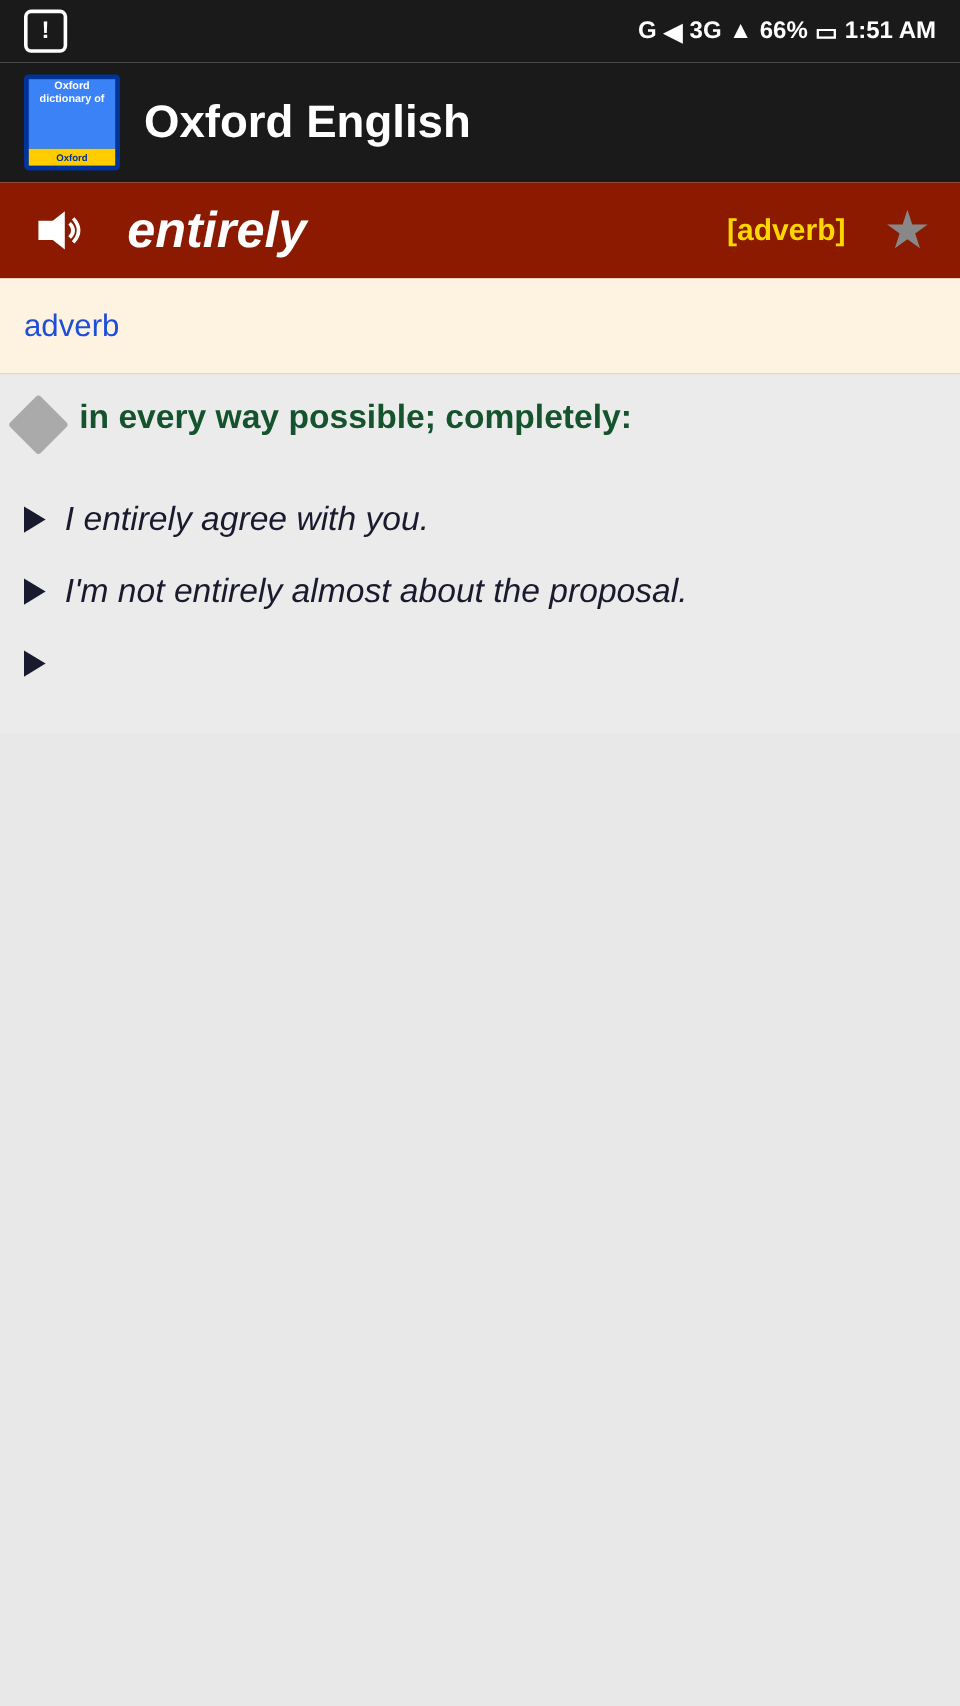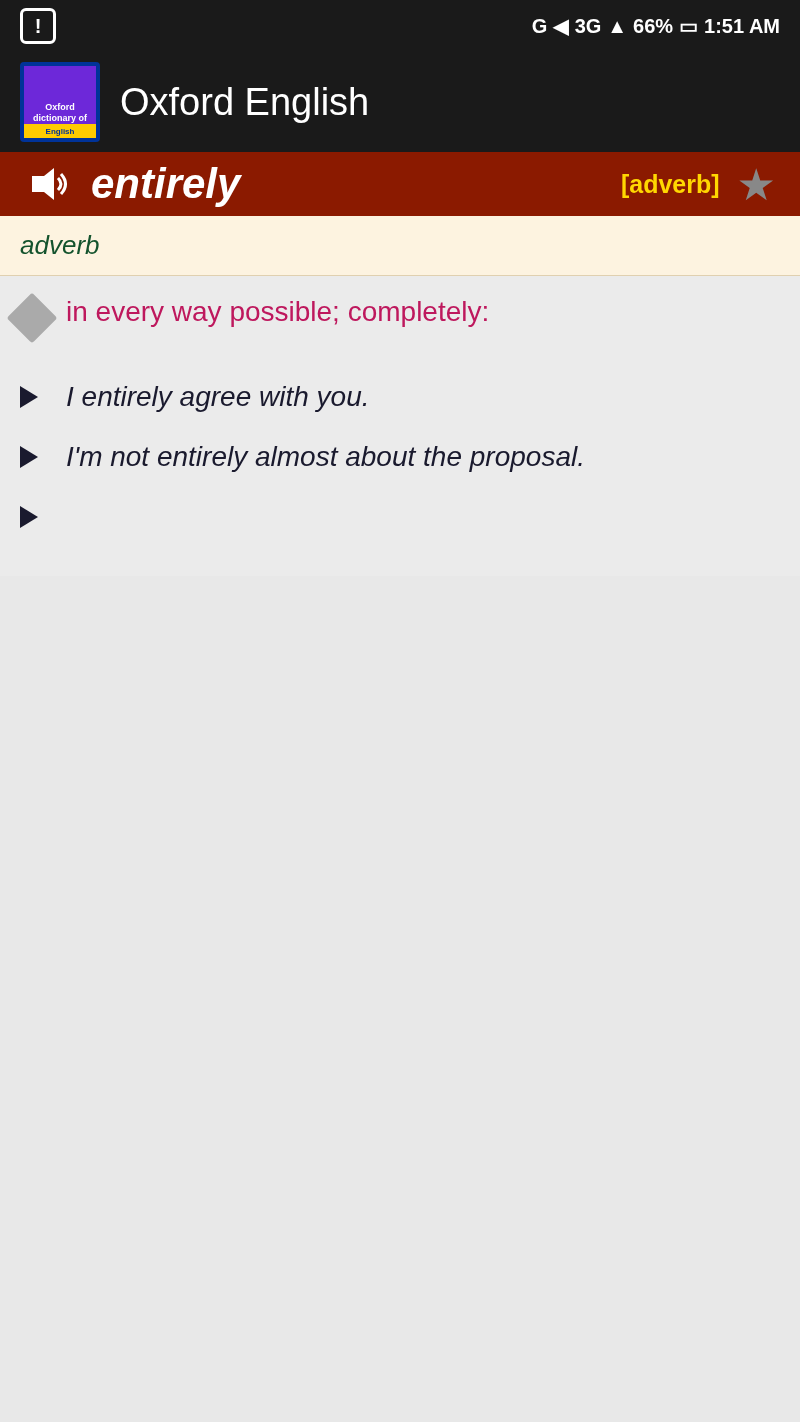--- a/index.html
+++ b/index.html
@@ -58,25 +58,25 @@
       background: #003399;
       border-radius: 4px;
       display: flex;
       flex-direction: column;
       align-items: center;
       justify-content: center;
       padding: 4px;
       flex-shrink: 0;
     }
     .oxford-logo .logo-top {
-      background: #6d28d9;
+      background: #3b82f6;
       width: 100%;
       flex: 1;
       display: flex;
-      align-items: flex-end;
+      align-items: flex-start;
       justify-content: center;
       color: white;
       font-size: 9px;
       font-weight: bold;
       text-align: center;
       line-height: 1.2;
     }
     .oxford-logo .logo-bottom {
       background: #ffcc00;
       width: 100%;
@@ -84,31 +84,31 @@
       display: flex;
       align-items: center;
       justify-content: center;
       color: #003399;
       font-size: 8px;
       font-weight: bold;
     }
     .app-title {
       color: white;
       font-size: 38px;
-      font-weight: normal;
+      font-weight: bold;
     }
 
     
     .word-header {
       background: #8B1A00;
-      height: 64px;
+      height: 80px;
       display: flex;
       align-items: center;
       padding: 0 24px;
-      gap: 17px;
+      gap: 32px;
     }
     .speaker-icon {
       color: white;
       font-size: 32px;
       display: flex;
       align-items: center;
       gap: 0;
     }
     .word-title {
       color: white;
@@ -124,24 +124,23 @@
     }
     .star-icon {
       color: #888;
       font-size: 44px;
       margin-left: auto;
     }
 
     
     .pos-label {
       background: #fdf3e0;
-      padding: 14px 20px;
+      padding: 24px 20px;
       font-size: 26px;
-      font-style: italic;
-      color: #14532d;
+      color: #1d4ed8;
       border-bottom: 1px solid #e0d0b0;
     }
 
     
     .definition-section {
       background: #ebebeb;
       padding: 16px 20px 16px 14px;
     }
     .definition-row {
       display: flex;
@@ -153,34 +152,34 @@
       width: 36px;
       height: 36px;
       background: #aaa;
       transform: rotate(45deg);
       border-radius: 3px;
       flex-shrink: 0;
       margin-top: 8px;
     }
     .definition-text {
       font-size: 28px;
-      font-weight: normal;
-      color: #be185d;
+      font-weight: bold;
+      color: #14532d;
       line-height: 1.4;
     }
 
     
     .examples-section {
       background: #ebebeb;
       padding: 0 20px 30px 20px;
     }
     .example-item {
       display: flex;
       align-items: flex-start;
-      gap: 28px;
+      gap: 16px;
       margin-bottom: 18px;
     }
     .triangle-arrow {
       width: 0;
       height: 0;
       border-top: 11px solid transparent;
       border-bottom: 11px solid transparent;
       border-left: 18px solid #1a1a2e;
       flex-shrink: 0;
       margin-top: 10px;
@@ -212,21 +211,21 @@
     <span>▭</span>
     <span>1:51 AM</span>
   </div>
 </div>
 
 <div class="app-header">
   <div class="oxford-logo">
     <div class="logo-top">
       <span>Oxford dictionary of</span>
     </div>
-    <div class="logo-bottom">English</div>
+    <div class="logo-bottom">Oxford</div>
   </div>
   <div class="app-title">Oxford English</div>
 </div>
 
 <div class="word-header">
   <div class="speaker-icon">
     <svg width="50" height="44" viewBox="0 0 50 44" fill="white">
       <polygon points="8,14 20,14 30,6 30,38 20,30 8,30" fill="white"></polygon>
       <path d="M34,16 Q40,22 34,28" stroke="white" stroke-width="3" fill="none"></path>
       <path d="M37,12 Q46,22 37,32" stroke="white" stroke-width="3" fill="none"></path>

